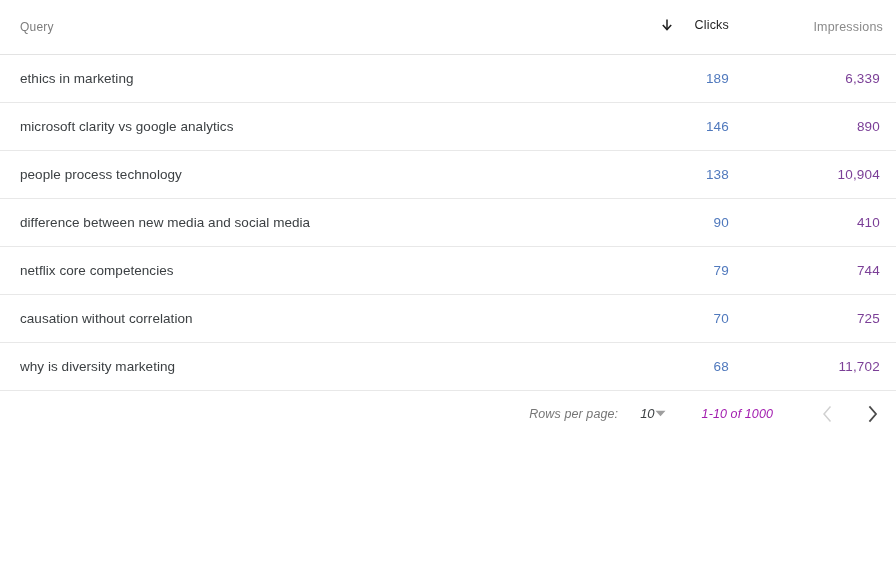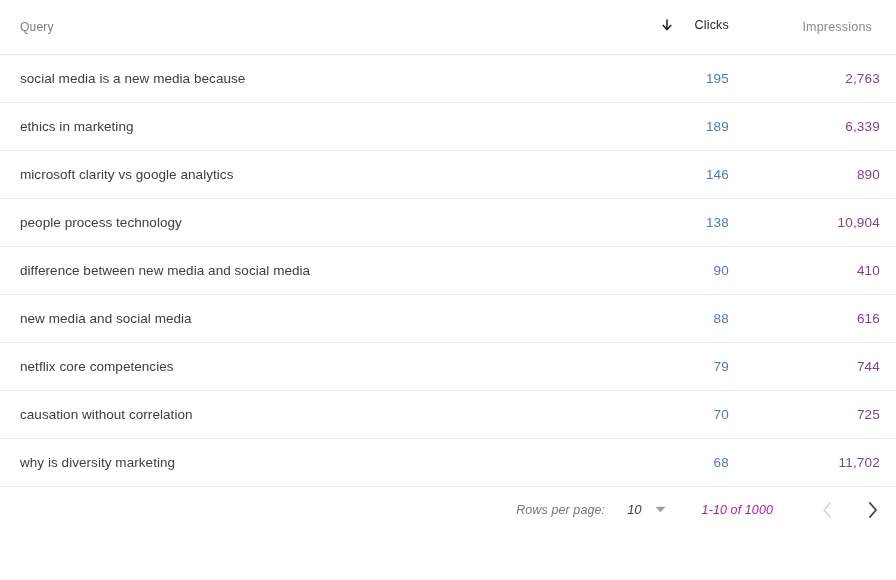--- a/index.html
+++ b/index.html
@@ -57,21 +57,21 @@
 
   th.th-num {
     text-align: right;
   }
 
   th.th-clicks {
     padding-right: 16px;
   }
 
   th.th-impr {
-    padding-right: 24px;
+    padding-right: 13px;
   }
 
   .th-inner {
     display: inline-flex;
     align-items: center;
     justify-content: flex-end;
     gap: 20px;
     cursor: pointer;
   }
 
@@ -148,21 +148,20 @@
   .rpp-label {
     font-size: 12.5px;
     color: #767676;
     letter-spacing: 0.1px;
     margin-right: 22px;
   }
 
   .rpp-select {
     display: inline-flex;
     align-items: center;
-    gap: 13px;
     cursor: pointer;
     margin-right: 36px;
   }
 
   .rpp-value {
     font-size: 13px;
     color: #3c4043;
     font-weight: 500;
   }
 
@@ -233,48 +232,38 @@
           <span class="th-inner">
             <span class="th-label">Impressions</span>
           </span>
         </th>
 
       </tr>
     </thead>
 
     <tbody id="table-body">
         <tr>
-          <td class="td-query">social media is a new media because</td>
-          <td class="td-clicks">195</td>
-          <td class="td-impr">2,763</td>
-        </tr>
-        <tr>
           <td class="td-query">ethics in marketing</td>
           <td class="td-clicks">189</td>
           <td class="td-impr">6,339</td>
         </tr>
         <tr>
           <td class="td-query">microsoft clarity vs google analytics</td>
           <td class="td-clicks">146</td>
           <td class="td-impr">890</td>
         </tr>
         <tr>
           <td class="td-query">people process technology</td>
           <td class="td-clicks">138</td>
           <td class="td-impr">10,904</td>
         </tr>
         <tr>
           <td class="td-query">difference between new media and social media</td>
           <td class="td-clicks">90</td>
           <td class="td-impr">410</td>
-        </tr>
-        <tr>
-          <td class="td-query">new media and social media</td>
-          <td class="td-clicks">88</td>
-          <td class="td-impr">616</td>
         </tr>
         <tr>
           <td class="td-query">netflix core competencies</td>
           <td class="td-clicks">79</td>
           <td class="td-impr">744</td>
         </tr>
         <tr>
           <td class="td-query">causation without correlation</td>
           <td class="td-clicks">70</td>
           <td class="td-impr">725</td>

